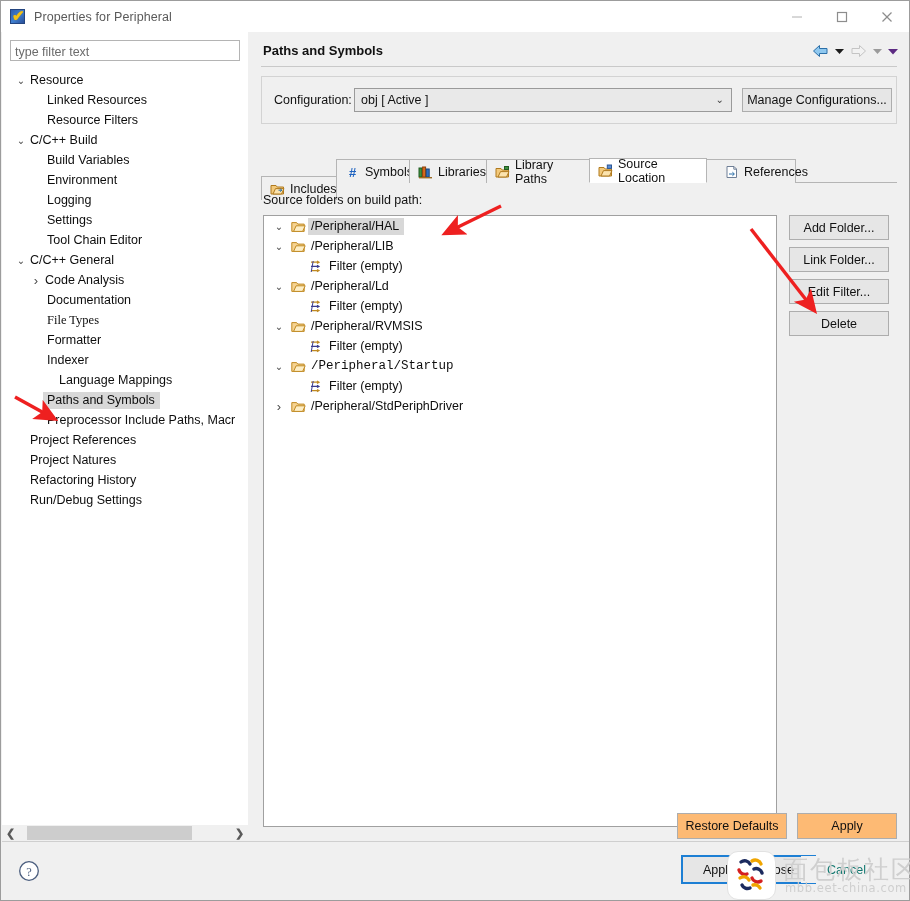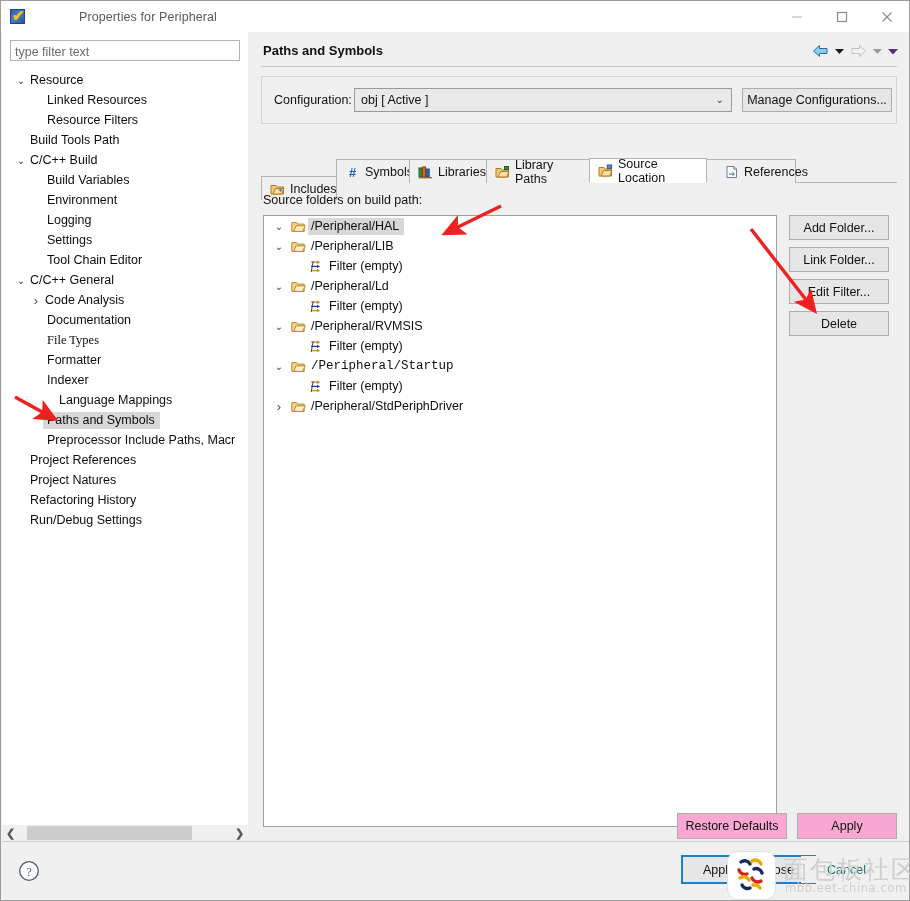--- a/index.html
+++ b/index.html
@@ -34,21 +34,21 @@
     background: linear-gradient(135deg,#2f5fb0 0%,#3f7fd0 50%,#2a4f98 100%);
     border: 1px solid #24457f; box-sizing: border-box;
   }
   .app-icon .chk {
     position: absolute; left: 2px; top: -1px;
     font-size: 15px; line-height: 15px; color: #f2c11a;
     font-weight: bold;
     text-shadow: 0 0 1px #b08800;
   }
   .title-text {
-    font-size: 12.5px; color: #5a5a5a; letter-spacing: .1px; margin-left: 45px;
+    font-size: 12.5px; color: #5a5a5a; letter-spacing: .1px;
   }
   .winbtns { position: absolute; right: 0; top: 0; display: flex; height: 31px; }
   .winbtn {
     width: 45px; height: 31px; display: flex; align-items: center; justify-content: center;
     color: #9a9a9a;
   }
   .winbtn svg { display: block; }
 
   
   .leftpane {
@@ -174,21 +174,21 @@
   .sidebtn {
     width: 100px; height: 25px; margin-bottom: 7px;
     background: #e6e6e6; border: 1px solid #adadad; box-sizing: border-box;
     font-size: 12.5px; color: #111;
     display: flex; align-items: center; justify-content: center;
   }
 
   .restore-row { position: absolute; left: 0; top: 781px; width: 660px; height: 40px; }
   .btm-btn {
     position: absolute; height: 26px;
-    background: #f9a8d4; border: 1px solid #adadad; box-sizing: border-box;
+    background: #fdba74; border: 1px solid #adadad; box-sizing: border-box;
     font-size: 12.5px; color: #111;
     display: flex; align-items: center; justify-content: center;
   }
 
   
   .bottombar {
     position: absolute; left: 1px; top: 840px; width: 907px; height: 59px;
     background: #f0f0f0; border-top: 1px solid #cfcfcf; box-sizing: border-box;
   }
   .helpicon { position: absolute; left: 16px; top: 18px; }
@@ -260,24 +260,20 @@
     <div class="tree" id="nav-tree">
         <div class="trow" style="padding-left: 11px;">
           <span class="twist">⌄</span>
           <span class="tlabel">Resource</span>
         </div>
         <div class="trow" style="padding-left: 44px;">
           <span class="tlabel">Linked Resources</span>
         </div>
         <div class="trow" style="padding-left: 44px;">
           <span class="tlabel">Resource Filters</span>
-        </div>
-        <div class="trow" style="padding-left: 11px;">
-          <span class="twist"></span>
-          <span class="tlabel">Build Tools Path</span>
         </div>
         <div class="trow" style="padding-left: 11px;">
           <span class="twist">⌄</span>
           <span class="tlabel">C/C++ Build</span>
         </div>
         <div class="trow" style="padding-left: 44px;">
           <span class="tlabel">Build Variables</span>
         </div>
         <div class="trow" style="padding-left: 44px;">
           <span class="tlabel">Environment</span>

